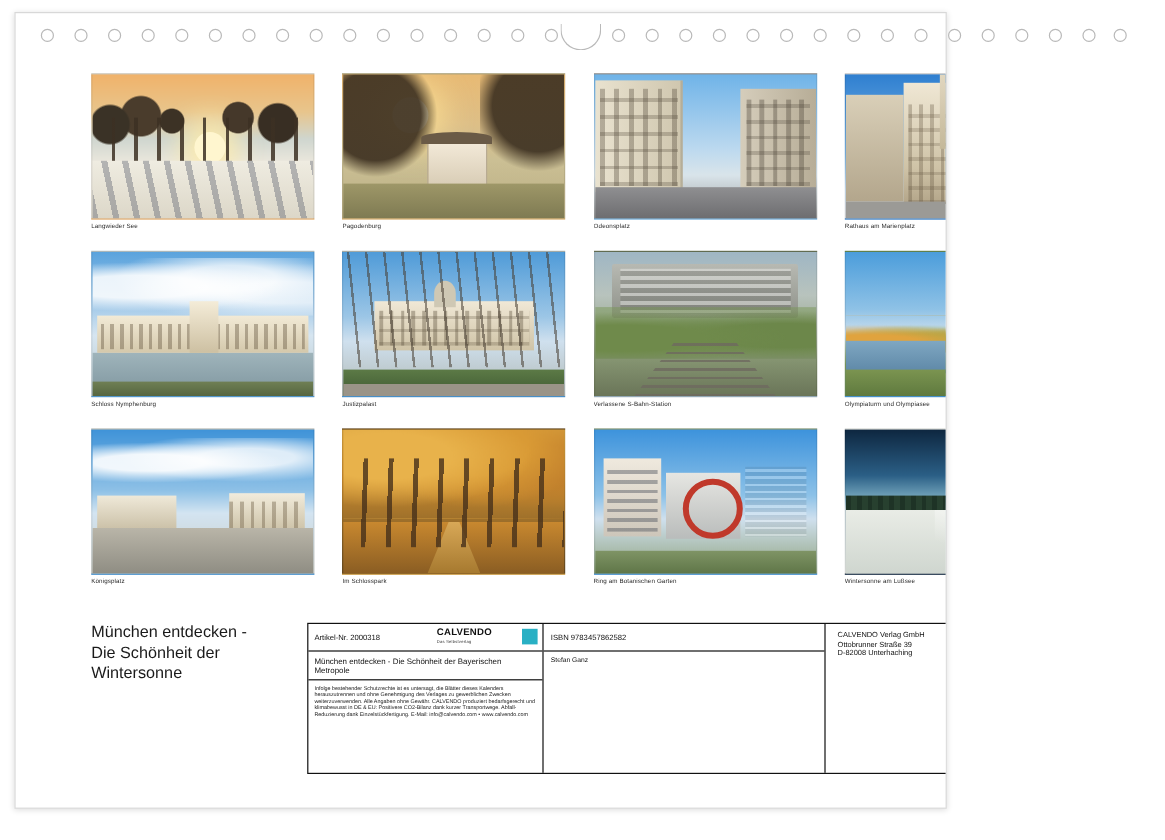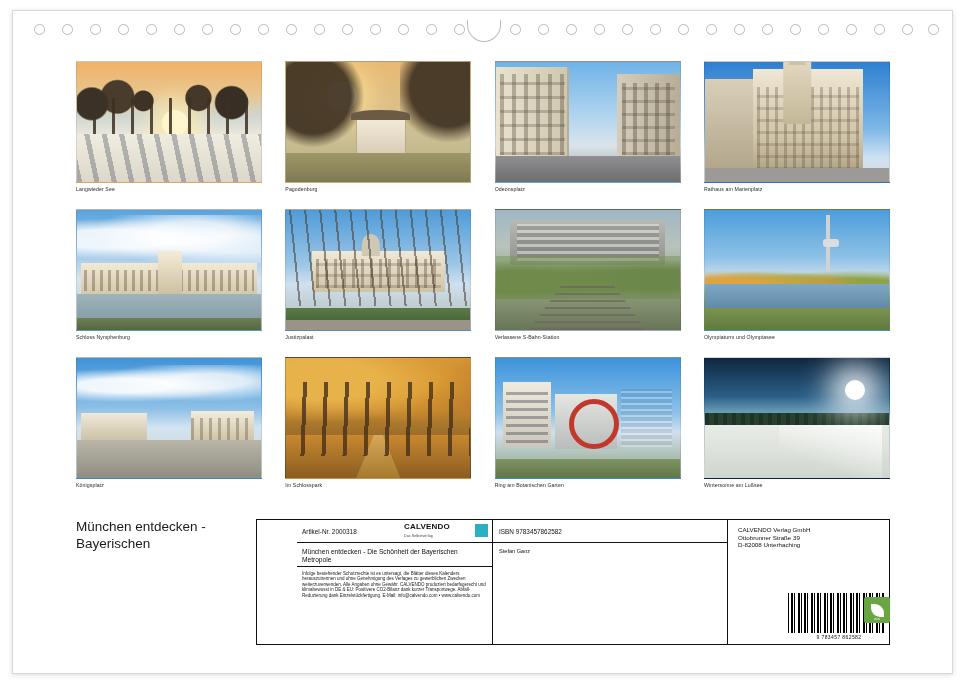--- a/index.html
+++ b/index.html
@@ -18,21 +18,21 @@
   .page {
     position: relative;
     width: 971px;
     height: 700px;
     background: #ffffff;
   }
   .sheet {
     position: absolute;
     left: 12px;
     top: 10px;
-    width: 941px;
+    width: 777px;
     height: 664px;
     background: #ffffff;
     border: 1px solid #d8d8d8;
     box-shadow: 0 1px 5px rgba(0,0,0,0.14);
     box-sizing: border-box;
     overflow: hidden;
   }
 
   
   .binding {
@@ -299,21 +299,20 @@
   .imprint {
     position: absolute;
     left: 243px;
     top: 508px;
     width: 634px;
     height: 126px;
     border: 1px solid #111111;
     box-sizing: border-box;
     display: flex;
     background: #ffffff;
-    padding-left: 40px;
   }
   .col-a { width: 196px; border-right: 1px solid #111111; box-sizing: border-box; position: relative; }
   .col-b { width: 235px; border-right: 1px solid #111111; box-sizing: border-box; position: relative; }
   .col-c { flex: 1; box-sizing: border-box; position: relative; }
 
   .art-row {
     height: 22px;
     border-bottom: 1px solid #111111;
     display: flex;
     align-items: center;
@@ -554,21 +553,22 @@
               <div class="sun"></div>
           </div>
           <div class="caption">Wintersonne am Lußsee</div>
         </div>
       </div>
 
     </div>
 
     <div class="title-block">
       <div>München entdecken -</div>
-      <div>Bayerischen</div>
+      <div>Die Schönheit der</div>
+      <div>Wintersonne</div>
     </div>
 
     <div class="imprint">
 
       <div class="col-a">
         <div class="art-row">
           <span>Artikel-Nr. 2000318</span>
           <span class="logo-box">
             <span>
               <span class="logo-text">CALVENDO</span><br>

